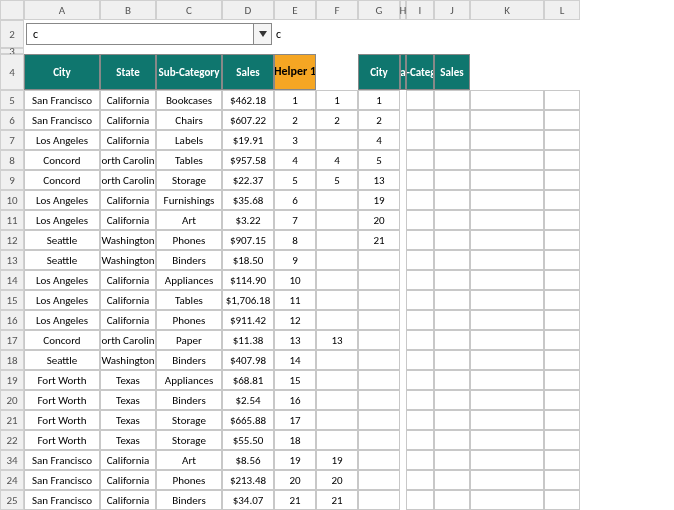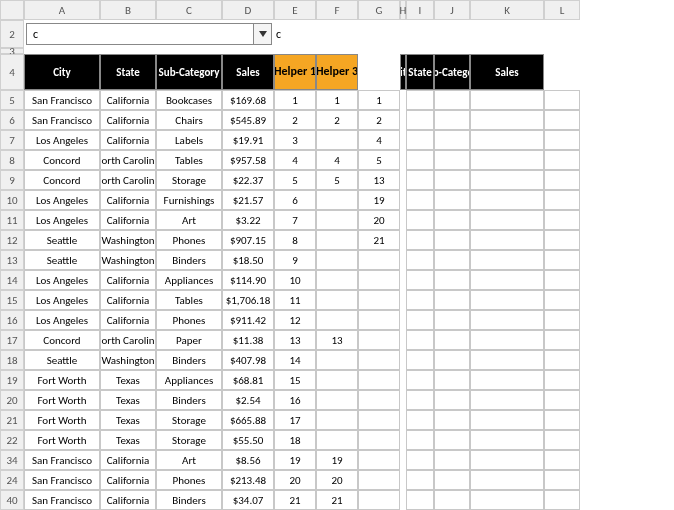--- a/index.html
+++ b/index.html
@@ -5,21 +5,21 @@
 * { box-sizing: border-box; margin: 0; padding: 0; }
 body { font-family: Calibri, Arial, sans-serif; font-size: 12px; background: #fff; }
 .sheet { display: grid; grid-template-columns: 24px 76px 56px 66px 52px 42px 42px 42px 6px 28px 36px 74px 36px; }
 .colhdr, .rowhdr { background: #f0f0f0; color: #555; text-align: center; border: 1px solid #d0d0d0; display: flex; align-items: center; justify-content: center; font-size: 11px; }
 .colhdr { height: 20px; }
 .rowhdr { grid-column: 1; }
 .cell { border: 1px solid #c8c8c8; display: flex; align-items: center; justify-content: center; height: 20px; overflow: hidden; white-space: nowrap; background: #fff; font-size: 11px; padding: 0 2px; }
 .row2 { height: 28px; }
 .row3 { height: 6px; }
 .row4 { height: 36px; }
-.hdr-green { background: #000000; color: #fff; font-weight: bold; border: 1px solid #888; }
+.hdr-green { background: #0f766e; color: #fff; font-weight: bold; border: 1px solid #888; }
 .hdr-orange { background: #f5a623; color: #000; font-weight: bold; border: 1px solid #888; text-align: right; line-height: 1.1; font-size: 12px; }
 .noborder { border: none; }
 .dropdown { grid-column: 2 / 6; display: flex; align-items: center; border: 1px solid #888; background: #fff; height: 22px; margin: 3px 2px; }
 .dd-text { flex: 1; padding: 0 6px; text-align: left; font-size: 12px; }
 .dd-btn { width: 18px; height: 100%; border-left: 1px solid #888; display: flex; align-items: center; justify-content: center; background: #f4f4f4; }
 .dd-btn svg { width: 8px; height: 6px; }
 </style>
 </head>
 <body>
 
@@ -65,44 +65,43 @@
     <div class="cell noborder row3"></div>
     <div class="cell noborder row3"></div>
     <div class="cell noborder row3"></div>
     <div class="cell noborder row3"></div>
     <div class="rowhdr row4">4</div>
     <div class="cell hdr-green row4">City</div>
     <div class="cell hdr-green row4">State</div>
     <div class="cell hdr-green row4">Sub-Category</div>
     <div class="cell hdr-green row4">Sales</div>
     <div class="cell hdr-orange row4">Helper 1</div>
-    <div class="cell hdr-orange row4">Helper 3</div>
     <div class="cell noborder row4"></div>
     <div class="cell hdr-green row4">City</div>
     <div class="cell hdr-green row4">State</div>
     <div class="cell hdr-green row4">Sub-Category</div>
     <div class="cell hdr-green row4">Sales</div>
     <div class="rowhdr">5</div>
     <div class="cell">San Francisco</div>
     <div class="cell">California</div>
     <div class="cell">Bookcases</div>
-    <div class="cell">$169.68</div>
+    <div class="cell">$462.18</div>
     <div class="cell">1</div>
     <div class="cell">1</div>
     <div class="cell">1</div>
     <div class="cell noborder"></div>
     <div class="cell"></div>
     <div class="cell"></div>
     <div class="cell"></div>
     <div class="cell"></div>
     <div class="rowhdr">6</div>
     <div class="cell">San Francisco</div>
     <div class="cell">California</div>
     <div class="cell">Chairs</div>
-    <div class="cell">$545.89</div>
+    <div class="cell">$607.22</div>
     <div class="cell">2</div>
     <div class="cell">2</div>
     <div class="cell">2</div>
     <div class="cell noborder"></div>
     <div class="cell"></div>
     <div class="cell"></div>
     <div class="cell"></div>
     <div class="cell"></div>
     <div class="rowhdr">7</div>
     <div class="cell">Los Angeles</div>
@@ -140,21 +139,21 @@
     <div class="cell">13</div>
     <div class="cell noborder"></div>
     <div class="cell"></div>
     <div class="cell"></div>
     <div class="cell"></div>
     <div class="cell"></div>
     <div class="rowhdr">10</div>
     <div class="cell">Los Angeles</div>
     <div class="cell">California</div>
     <div class="cell">Furnishings</div>
-    <div class="cell">$21.57</div>
+    <div class="cell">$35.68</div>
     <div class="cell">6</div>
     <div class="cell"></div>
     <div class="cell">19</div>
     <div class="cell noborder"></div>
     <div class="cell"></div>
     <div class="cell"></div>
     <div class="cell"></div>
     <div class="cell"></div>
     <div class="rowhdr">11</div>
     <div class="cell">Los Angeles</div>
@@ -331,21 +330,21 @@
     <div class="cell">Phones</div>
     <div class="cell">$213.48</div>
     <div class="cell">20</div>
     <div class="cell">20</div>
     <div class="cell"></div>
     <div class="cell noborder"></div>
     <div class="cell"></div>
     <div class="cell"></div>
     <div class="cell"></div>
     <div class="cell"></div>
-    <div class="rowhdr">40</div>
+    <div class="rowhdr">25</div>
     <div class="cell">San Francisco</div>
     <div class="cell">California</div>
     <div class="cell">Binders</div>
     <div class="cell">$34.07</div>
     <div class="cell">21</div>
     <div class="cell">21</div>
     <div class="cell"></div>
     <div class="cell noborder"></div>
     <div class="cell"></div>
     <div class="cell"></div>

